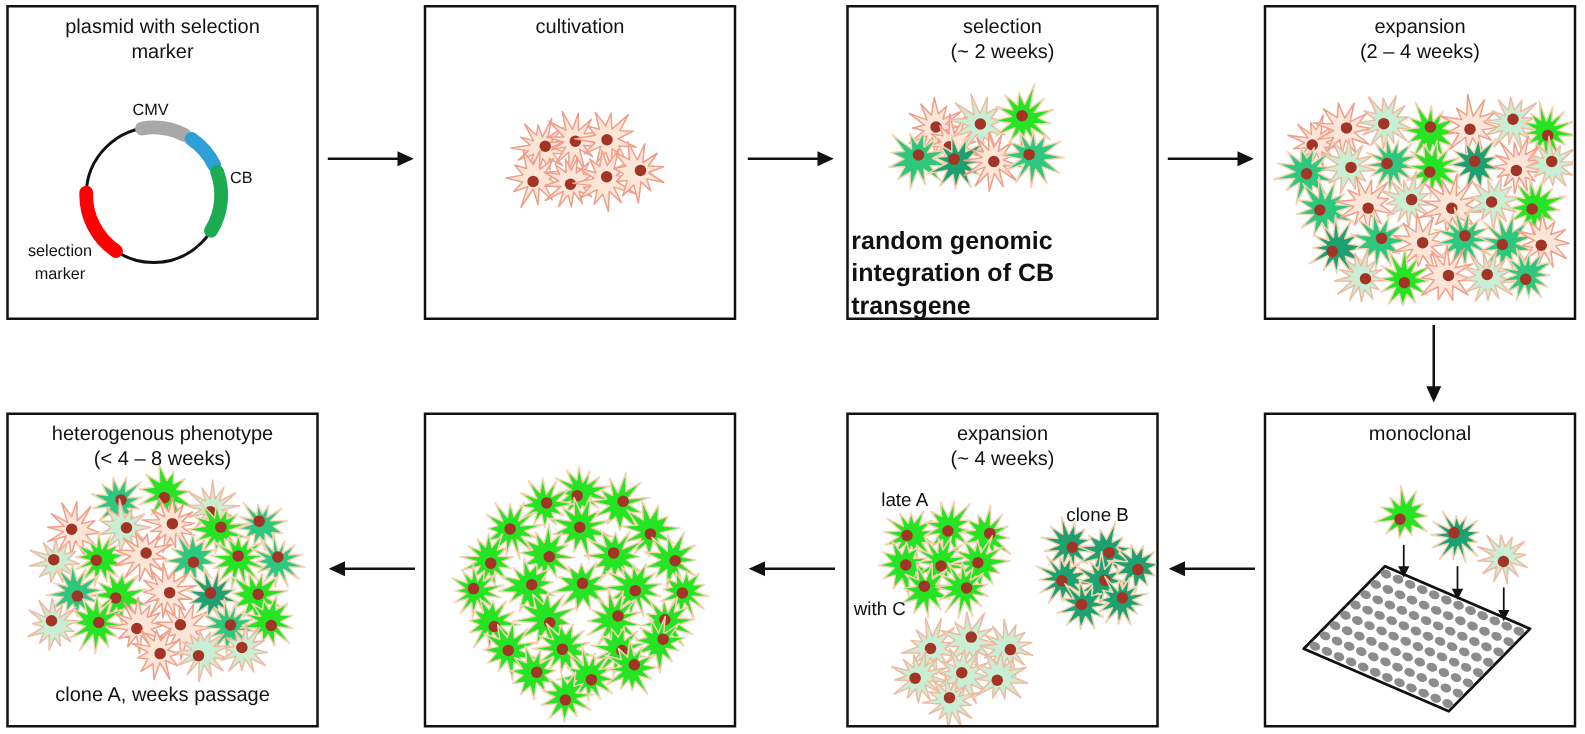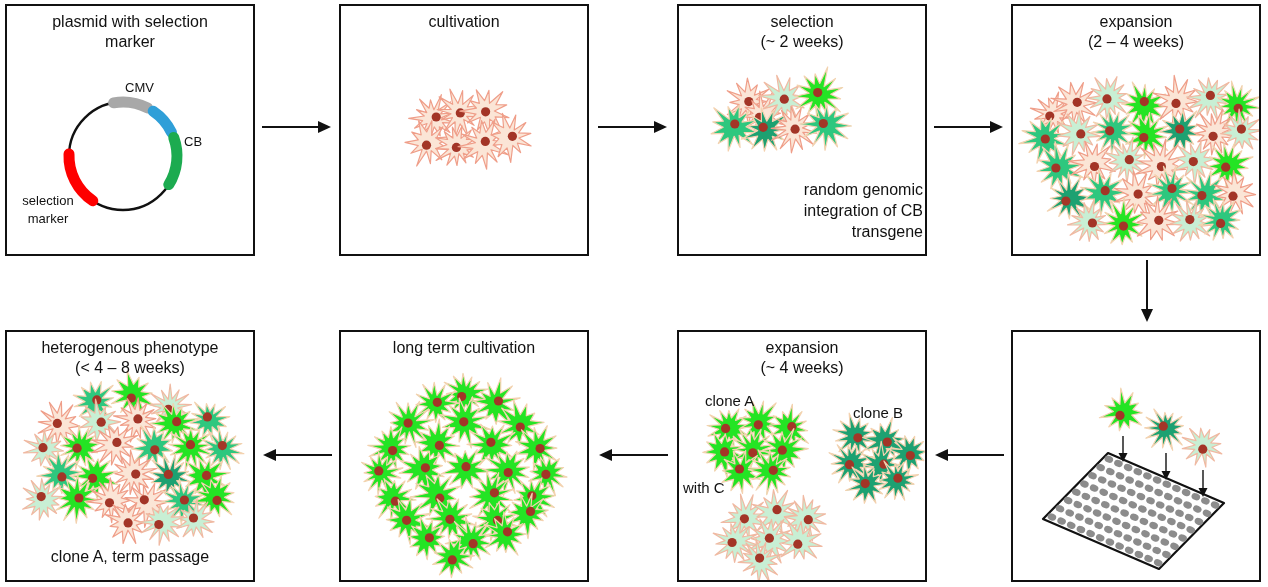--- a/index.html
+++ b/index.html
@@ -9,26 +9,26 @@
          background:#fff;box-sizing:border-box;}
   .pos-a{left:5px;top:4px}   .pos-b{left:339px;top:4px}
   .pos-c{left:677px;top:4px} .pos-d{left:1011px;top:4px}
   .pos-e{left:1011px;top:330px} .pos-f{left:677px;top:330px}
   .pos-g{left:339px;top:330px}  .pos-h{left:5px;top:330px}
   .panel-title{position:absolute;top:6px;left:2px;right:2px;text-align:center;
                font-size:16px;line-height:1.28;white-space:pre-line;z-index:3;}
   .layer{position:absolute;left:0;top:0;width:246px;height:248px;}
   .caption-bottom{position:absolute;bottom:14px;left:2px;right:2px;text-align:center;
                   font-size:16px;z-index:3;}
-  .caption-mid{position:absolute;top:174px;left:2px;right:2px;text-align:right;
-               font-size:16px;line-height:1.3;white-space:pre-line;z-index:3;}
+  .caption-mid{position:absolute;top:174px;left:2px;right:2px;text-align:left;
+               font-size:20px;line-height:1.3;white-space:pre-line;z-index:3;font-weight:bold;}
   .clone-label{position:absolute;font-size:15px;z-index:3;}
   .cl-a{left:26px;top:60px} .cl-b{left:174px;top:72px} .cl-c{left:4px;top:147px}
   .plabel{position:absolute;font-size:13px;white-space:pre-line;z-index:3;}
-  .lbl-cmv{left:99px;top:74px;width:48px;text-align:right;}
+  .lbl-cmv{left:99px;top:74px;width:48px;text-align:left;}
   .lbl-cb{left:177px;top:128px;}
   .lbl-selm{left:2px;top:186px;width:78px;text-align:center;line-height:1.35;}
   .arrow{position:absolute;}
   .arrow line{stroke:#111;stroke-width:2;}
   .arrow polygon{fill:#111;}
   .ar-1{left:262px;top:119px} .ar-2{left:598px;top:119px} .ar-3{left:934px;top:119px}
   .ar-down{left:1139px;top:260px}
   .al-1{left:934px;top:447px} .al-2{left:598px;top:447px} .al-3{left:262px;top:447px}
 </style>
 </head>
@@ -253,20 +253,21 @@
           <circle cx="176.8" cy="213.6" r="4.6" fill="#a33527"></circle>
         </g>
         <g>
           <polygon points="200.1,234.2 201.7,223.0 191.9,228.0 200.1,218.1 185.7,219.3 200.0,213.9 183.7,207.8 201.0,210.2 192.0,199.5 202.9,206.4 200.2,192.8 207.1,206.1 210.5,195.1 211.2,205.8 220.9,195.7 216.5,206.6 228.8,203.3 217.6,211.7 226.9,214.2 216.0,216.0 225.4,223.4 215.5,220.8 220.2,232.0 211.9,224.5 210.1,232.5 207.0,221.9" fill="#2ec77e" stroke="#f4d2b0" stroke-width="1.2" stroke-linejoin="round"></polygon>
           <circle cx="207.6" cy="217.4" r="4.6" fill="#a33527"></circle>
         </g>
       </svg>
   </div>
 
   <div class="panel pos-e">
+    <div class="panel-title">monoclonal</div>
     <svg class="layer" viewBox="0 0 246 248">
         <polygon points="95,121 211,171 146,237 30,187" fill="#ffffff" stroke="#111111" stroke-width="2.2" stroke-linejoin="round"></polygon>
         <ellipse cx="95.8" cy="127.2" rx="4.4" ry="3.4" fill="#8c8c8c" transform="rotate(23 95.8 127.2)"></ellipse>
         <ellipse cx="105.4" cy="131.4" rx="4.4" ry="3.4" fill="#8c8c8c" transform="rotate(23 105.4 131.4)"></ellipse>
         <ellipse cx="115.1" cy="135.5" rx="4.4" ry="3.4" fill="#8c8c8c" transform="rotate(23 115.1 135.5)"></ellipse>
         <ellipse cx="124.8" cy="139.7" rx="4.4" ry="3.4" fill="#8c8c8c" transform="rotate(23 124.8 139.7)"></ellipse>
         <ellipse cx="134.4" cy="143.9" rx="4.4" ry="3.4" fill="#8c8c8c" transform="rotate(23 134.4 143.9)"></ellipse>
         <ellipse cx="144.1" cy="148.0" rx="4.4" ry="3.4" fill="#8c8c8c" transform="rotate(23 144.1 148.0)"></ellipse>
         <ellipse cx="153.8" cy="152.2" rx="4.4" ry="3.4" fill="#8c8c8c" transform="rotate(23 153.8 152.2)"></ellipse>
         <ellipse cx="163.4" cy="156.4" rx="4.4" ry="3.4" fill="#8c8c8c" transform="rotate(23 163.4 156.4)"></ellipse>
@@ -465,27 +466,26 @@
         </g>
         <g>
           <polygon points="109.5,189.7 118.5,199.5 122.1,189.6 123.9,201.9 131.4,195.7 128.3,204.4 142.0,201.8 130.4,209.2 143.0,214.4 129.3,214.4 137.6,226.1 125.5,217.9 125.0,227.0 120.5,218.2 115.1,226.5 115.6,217.5 101.7,224.9 113.1,213.1 103.4,211.5 111.0,208.0 100.6,199.3 113.7,202.9" fill="#c8efd4" stroke="#f0b9a2" stroke-width="1.2" stroke-linejoin="round"></polygon>
           <circle cx="118.8" cy="212.2" r="4.6" fill="#a33527"></circle>
         </g>
         <g>
           <polygon points="59.1,230.3 71.1,227.2 64.3,221.4 73.1,222.7 67.0,211.0 77.6,221.5 77.0,206.8 81.6,220.1 86.9,210.3 85.3,221.9 93.8,216.2 87.5,225.1 103.0,222.2 91.2,228.4 98.1,232.2 89.0,232.6 98.5,242.8 86.8,236.4 90.6,250.4 82.5,237.5 79.6,251.6 78.1,238.3 72.3,243.2 75.9,234.1 64.3,239.0 73.9,231.2" fill="#c8efd4" stroke="#f0b9a2" stroke-width="1.2" stroke-linejoin="round"></polygon>
           <circle cx="80.6" cy="226.1" r="4.6" fill="#a33527"></circle>
         </g>
       </svg>
-    <span class="clone-label cl-a">clone A</span>
+    <span class="clone-label cl-a">late A</span>
     <span class="clone-label cl-b">clone B</span>
     <span class="clone-label cl-c">with C</span>
   </div>
 
   <div class="panel pos-g">
-    <div class="panel-title">long term cultivation</div>
     <svg class="layer" viewBox="0 0 246 248">
         <g>
           <polygon points="105.5,61.5 115.9,59.8 103.2,50.3 116.6,55.1 112.4,44.2 120.5,52.0 122.0,41.3 125.2,54.0 130.9,45.1 128.9,55.3 138.7,49.6 133.4,57.4 147.0,57.0 134.8,62.3 147.3,68.4 130.9,65.9 137.5,74.6 128.7,69.3 130.2,79.9 125.0,72.6 121.2,80.7 119.8,72.1 112.0,78.5 115.7,69.0 105.5,71.1 113.4,64.3" fill="#24e424" stroke="#f4d2b0" stroke-width="1.2" stroke-linejoin="round"></polygon>
           <circle cx="120.7" cy="64.6" r="4.6" fill="#a33527"></circle>
         </g>
         <g>
           <polygon points="85.9,87.3 88.7,77.7 75.7,83.5 86.0,74.5 75.0,72.7 84.7,69.9 75.4,62.2 88.4,66.8 81.7,52.5 90.9,61.9 93.2,50.3 96.0,63.3 104.1,52.9 100.3,65.1 114.2,59.3 104.4,68.8 118.2,71.1 103.5,74.2 109.5,80.2 100.6,78.1 104.0,87.9 97.1,82.0 94.7,90.3 92.3,79.4" fill="#24e424" stroke="#f4d2b0" stroke-width="1.2" stroke-linejoin="round"></polygon>
           <circle cx="96.3" cy="70.3" r="4.6" fill="#a33527"></circle>
         </g>
         <g>
@@ -701,21 +701,21 @@
         </g>
         <g>
           <polygon points="162.2,209.2 156.2,199.9 152.1,213.3 152.3,197.0 142.7,207.7 149.0,195.3 134.4,200.7 145.3,192.4 131.6,190.0 146.3,187.8 139.3,181.7 147.3,183.1 145.2,175.8 151.6,181.0 152.9,172.8 156.2,180.3 161.2,173.8 160.6,181.9 171.9,175.1 164.2,185.2 176.9,184.7 165.2,190.0 174.5,194.8 163.7,194.6 171.5,204.7 160.5,198.1" fill="#c8efd4" stroke="#f0b9a2" stroke-width="1.2" stroke-linejoin="round"></polygon>
           <circle cx="151.8" cy="192.5" r="4.6" fill="#a33527"></circle>
         </g>
         <g>
           <polygon points="207.1,189.9 196.7,191.3 205.3,200.4 193.7,194.9 196.0,205.5 189.2,195.0 186.4,204.2 184.7,196.9 176.1,204.7 181.9,193.0 169.8,196.3 179.2,189.5 172.5,186.5 180.2,185.1 174.1,178.0 182.2,180.9 181.6,173.8 186.8,180.5 190.0,167.1 191.1,179.8 200.8,170.1 195.5,181.8 204.4,180.5 194.8,186.9" fill="#c8efd4" stroke="#f0b9a2" stroke-width="1.2" stroke-linejoin="round"></polygon>
           <circle cx="186.5" cy="186.0" r="4.6" fill="#a33527"></circle>
         </g>
       </svg>
-    <div class="caption-bottom">clone A, term passage</div>
+    <div class="caption-bottom">clone A, weeks passage</div>
   </div>
 
   <svg class="arrow ar-1" width="70" height="16">
     <line x1="0" y1="8" x2="57" y2="8"></line>
       <polygon points="56,2 69,8 56,14"></polygon>
   </svg>
   <svg class="arrow ar-2" width="70" height="16">
     <line x1="0" y1="8" x2="57" y2="8"></line>
       <polygon points="56,2 69,8 56,14"></polygon>
   </svg>

